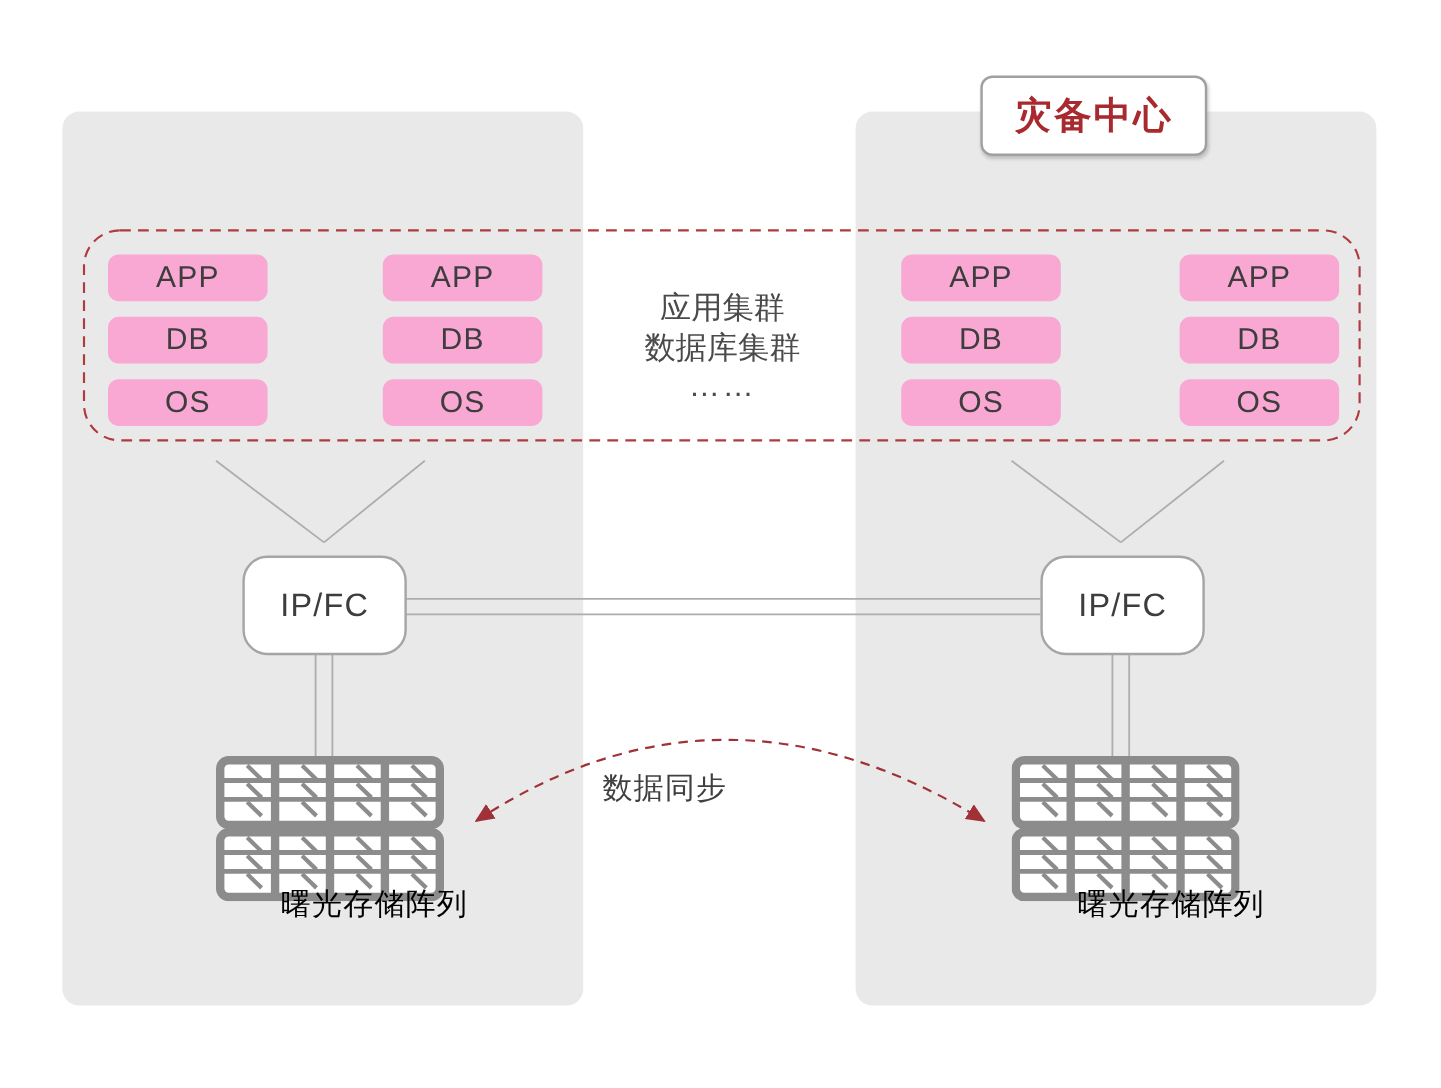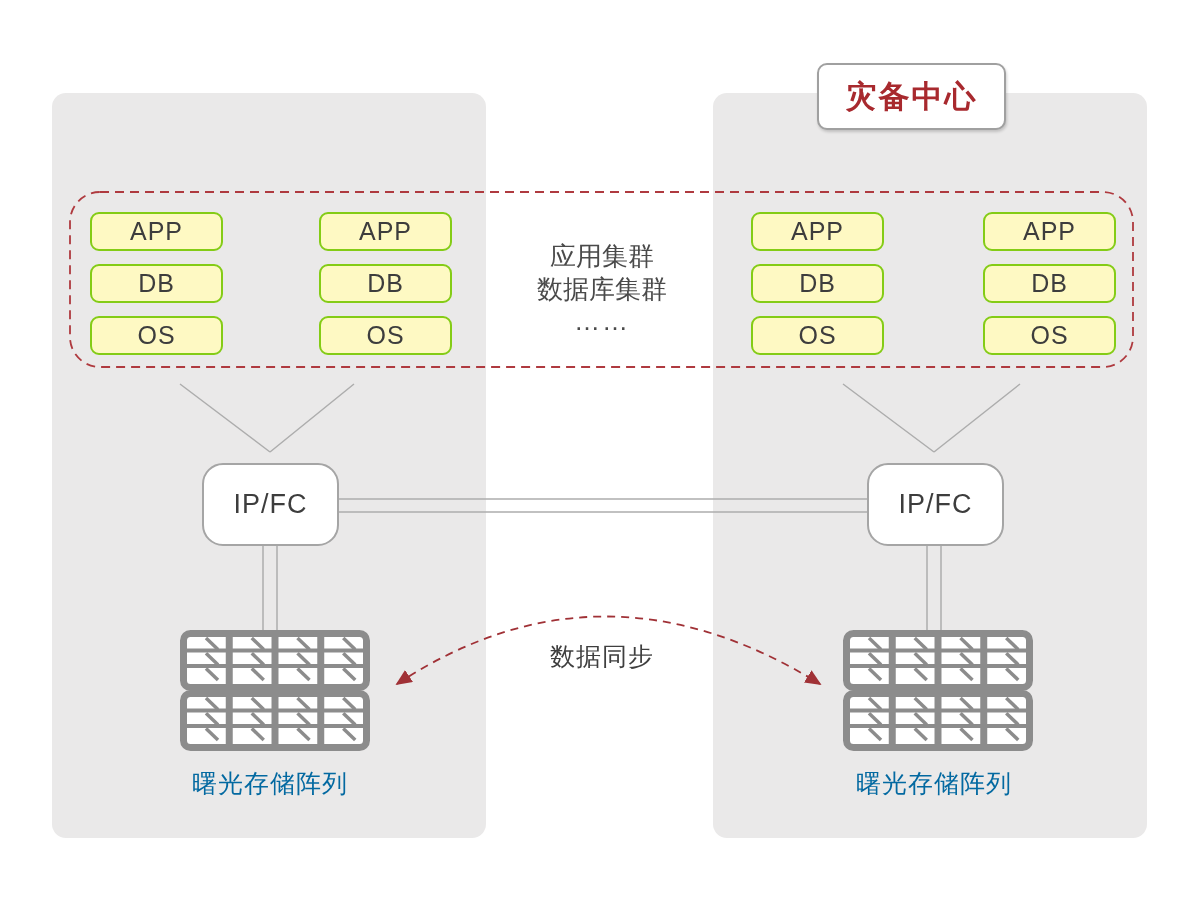--- a/index.html
+++ b/index.html
@@ -12,46 +12,46 @@
 
   .overlay{position:absolute;left:0;top:0;width:1201px;height:907px;pointer-events:none;}
 
   .title-box{position:absolute;top:63px;height:63px;background:#ffffff;
     border:2px solid #A0A0A0;border-radius:10px;box-shadow:1px 2px 3px rgba(0,0,0,0.18);
     display:flex;align-items:center;justify-content:center;
     color:#A8292E;font-size:31px;font-weight:bold;letter-spacing:2px;}
   .title-box.left{left:175px;width:184px;}
   .title-box.right{left:817px;width:185px;}
 
-  .sbox{position:absolute;width:129px;height:35px;background:#fef9c3;
-    border:2px solid #84cc16;border-radius:9px;
+  .sbox{position:absolute;width:129px;height:35px;background:#f9a8d4;
+    border:2px solid #f9a8d4;border-radius:9px;
     display:flex;align-items:center;justify-content:center;
     color:#3D3D3D;font-size:25px;letter-spacing:1px;}
 
   .ipfc{position:absolute;top:463px;width:133px;height:79px;background:#ffffff;
     border:2px solid #A5A5A5;border-radius:21px;
     display:flex;align-items:center;justify-content:center;
     color:#3D3D3D;font-size:27px;letter-spacing:1px;}
   .ipfc.left{left:202px;}
   .ipfc.right{left:867px;}
 
   .cluster-note{position:absolute;left:492px;top:240px;width:220px;text-align:center;
     color:#4A4A4A;font-size:26px;line-height:33px;}
   .cluster-note .dots{font-size:26px;line-height:30px;letter-spacing:2px;color:#4A4A4A;}
 
   .storage{position:absolute;top:630px;width:190px;height:121px;}
   .storage.left{left:180px;}
   .storage.right{left:843px;}
 
-  .storage-label{position:absolute;top:767px;width:240px;text-align:center;
-    color:#0369a1;font-size:25px;letter-spacing:1px;}
+  .storage-label{position:absolute;top:737px;width:240px;text-align:right;
+    color:#000000;font-size:25px;letter-spacing:1px;}
   .storage-label.left{left:150px;}
   .storage-label.right{left:814px;}
 
-  .sync-label{position:absolute;left:502px;top:640px;width:200px;text-align:center;
+  .sync-label{position:absolute;left:502px;top:640px;width:200px;
     color:#3F3F3F;font-size:25px;letter-spacing:1px;}
 </style>
 </head>
 <body>
 
 <div class="canvas">
 
   <div class="panel left"></div>
   <div class="panel right"></div>
 

